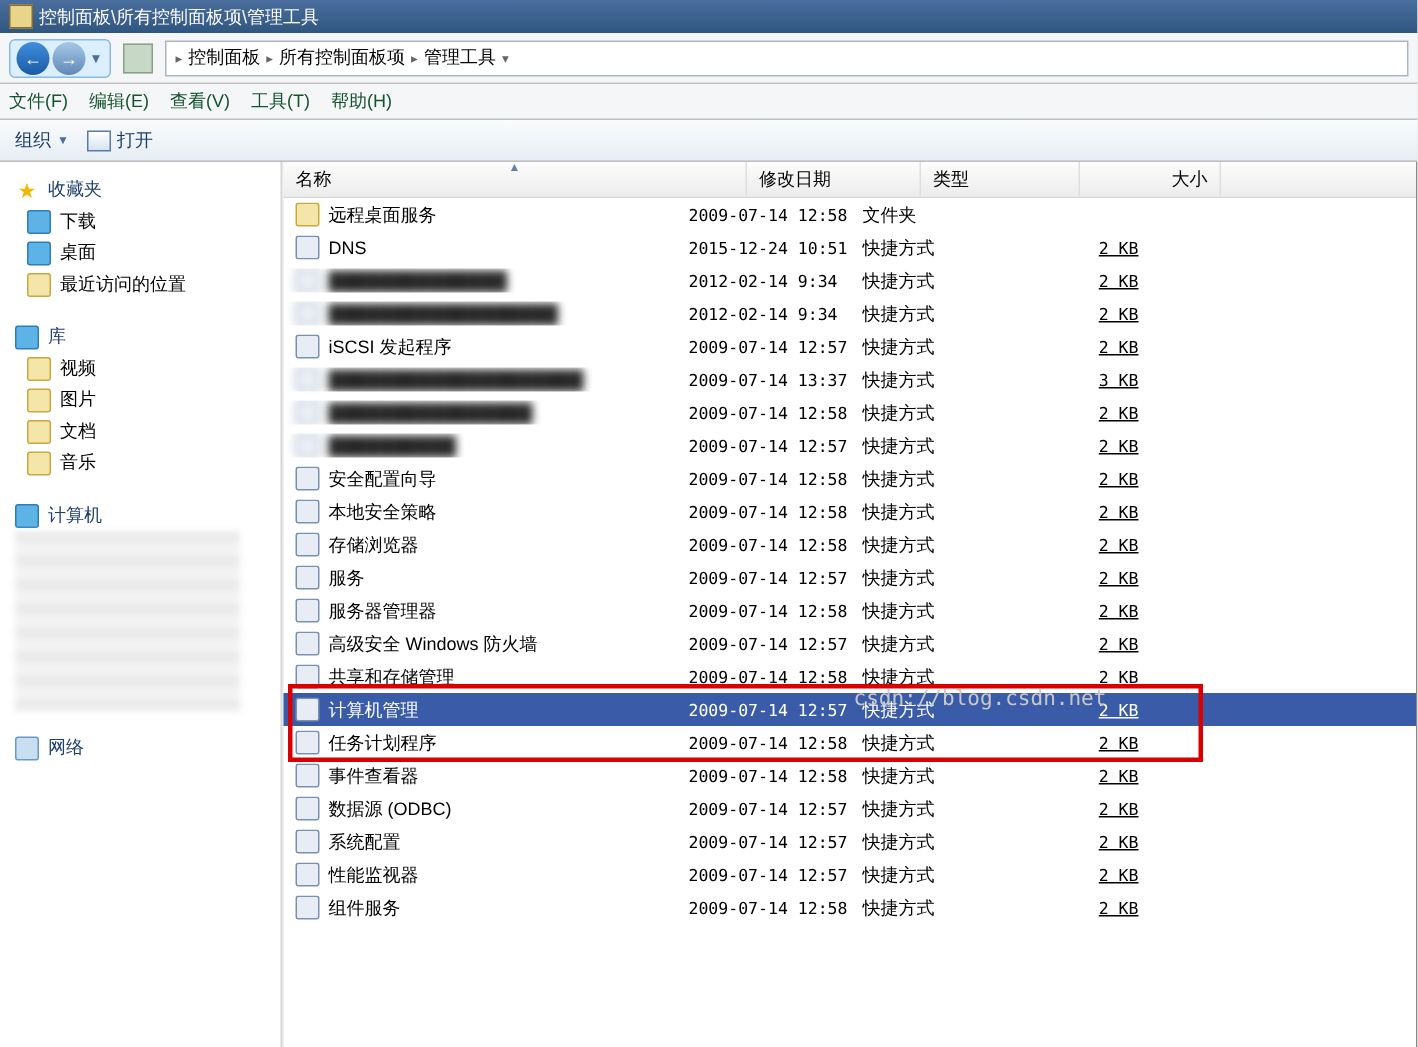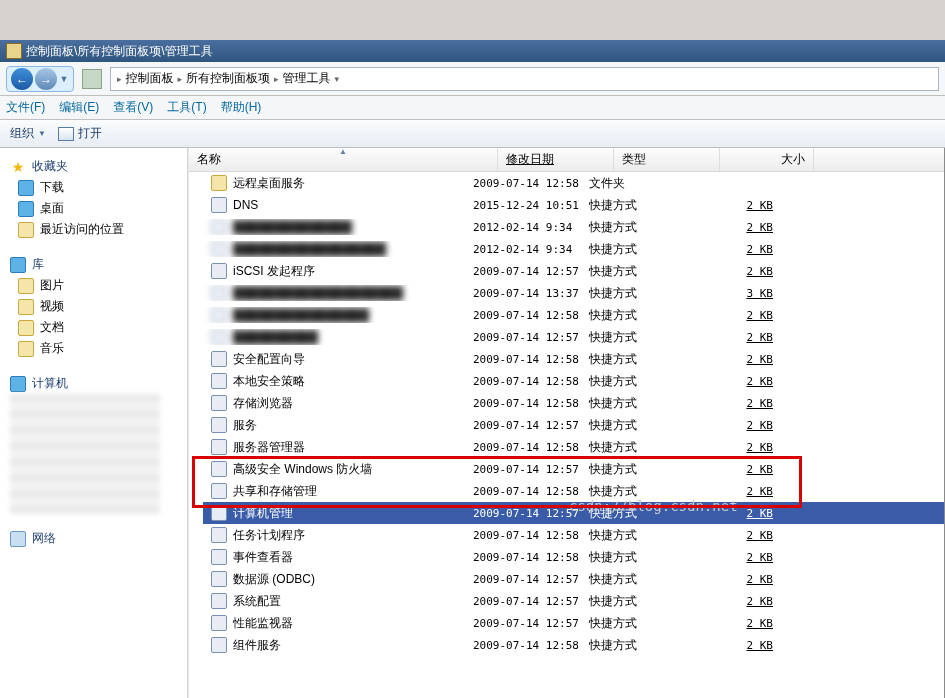--- a/index.html
+++ b/index.html
@@ -1,33 +1,33 @@
 <!DOCTYPE html>
 <html><head>
 <meta charset="utf-8">
 <style>
 * { margin: 0; padding: 0; box-sizing: border-box; font-family: "Microsoft YaHei", "SimSun", Tahoma, sans-serif; font-size: 12px; }
 body { background: #d6d3ce; width: 945px; height: 698px; overflow: hidden; }
 
-.titlebar { height: 22px; background: linear-gradient(to bottom, #4a6e9e, #2f567f); color: #fff; display: flex; align-items: center; padding: 0 6px; margin-top: 40px; }
+.titlebar { height: 22px; background: linear-gradient(to bottom, #4a6e9e, #2f567f); color: #fff; display: flex; align-items: center; padding: 0 6px; }
 .titlebar .icon { width: 16px; height: 16px; background: #e8d48a; border: 1px solid #8a6b2a; margin-right: 4px; }
 .titlebar-text { font-size: 12px; }
 
 .navbar { height: 34px; background: #f5f6f7; border-bottom: 1px solid #bfbfbf; display: flex; align-items: center; padding: 3px 6px; gap: 4px; }
 .nav-btn-grp { display: flex; align-items: center; background: #dbefff; border: 1px solid #8ab8e6; border-radius: 4px; height: 26px; padding: 2px 3px; }
 .nav-arrow { width: 22px; height: 22px; border-radius: 50%; background: linear-gradient(to bottom, #3f8fdc, #1c5aa5); display: flex; align-items: center; justify-content: center; color: #fff; font-size: 12px; margin: 0 1px; }
 .nav-arrow.fwd { background: linear-gradient(to bottom, #a8c7e6, #5e89b8); }
 .nav-drop { width: 12px; display: flex; align-items: center; justify-content: center; color: #4a6e9e; font-size: 9px; }
 .addr-icon { width: 20px; height: 20px; background: #c7d8c7; border: 1px solid #8aa08a; margin: 0 4px; }
 .breadcrumb { flex: 1; height: 24px; background: #fff; border: 1px solid #a8b5c4; display: flex; align-items: center; padding: 0 6px; gap: 4px; }
 .bc-item { display: flex; align-items: center; gap: 4px; }
 .bc-sep { font-size: 9px; color: #666; }
 
 .menubar { height: 24px; background: #f5f6f7; border-bottom: 1px solid #bfbfbf; display: flex; align-items: center; padding: 0 6px; gap: 14px; }
-.menu-item { color: #0369a1; }
+.menu-item { color: #14532d; }
 
 .toolbar { height: 28px; background: linear-gradient(to bottom, #fafcfd, #e6edf4); border-bottom: 1px solid #bfbfbf; display: flex; align-items: center; padding: 0 10px; gap: 12px; }
 .tb-item { display: flex; align-items: center; gap: 4px; color: #1a3c68; text-align: right; }
 .tb-drop { font-size: 8px; color: #4a6e9e; }
 .tb-icon-open { width: 16px; height: 14px; border: 1px solid #5a7aa8; background: linear-gradient(to bottom, #fff, #d6e4f0); }
 
 .main { display: flex; height: 590px; }
 .sidebar { width: 188px; background: #fff; border-right: 1px solid #d6d6d6; overflow: hidden; padding: 8px 0; }
 .side-group { margin-bottom: 14px; }
 .side-hdr, .side-item { display: flex; align-items: center; gap: 6px; padding: 2px 10px 2px 18px; }
@@ -37,27 +37,27 @@
 .side-icon.star { border: none; background: none; color: #f2b700; font-size: 14px; }
 .side-icon.blue { background: #5eb3e6; border-color: #2b7dbb; }
 .side-icon.folder { background: #f4e6a8; border-color: #c9a83d; }
 .side-icon.net { background: #c7dff0; border-color: #6a9ac4; border-radius: 2px; }
 .side-blur { width: 150px; height: 120px; margin-left: 10px; background: repeating-linear-gradient(0deg, #e6e6e6 0, #e6e6e6 8px, #f0f0f0 8px, #f0f0f0 16px); filter: blur(2px); opacity: 0.8; }
 
 .listpane { flex: 1; background: #fff; border-left: 1px solid #e8e8e8; border-right: 1px solid #8a8a8a; position: relative; }
 .col-hdr { height: 24px; background: linear-gradient(to bottom, #fdfdfd, #ececec); border-bottom: 1px solid #d8d8d8; display: flex; }
 .col { display: flex; align-items: center; padding: 0 8px; border-right: 1px solid #dedede; color: #000; position: relative; }
 .col-name { width: 309px; }
-.col-date { width: 116px; text-decoration: underline; }
+.col-date { width: 116px; }
 .col-type { width: 106px; }
 .col-size { width: 94px; justify-content: flex-end; }
 .sort-ind { position: absolute; top: -1px; left: 50%; transform: translateX(-50%); font-size: 8px; color: #5e7fa8; }
 
 .rows { }
-.row { display: flex; height: 22px; align-items: center; margin-left: 14px; }
+.row { display: flex; height: 22px; align-items: center; }
 .highlight-box { position: absolute; left: 192px; top: 456px; width: 610px; height: 52px; border: 3px solid #d80000; pointer-events: none; z-index: 10; }
 .cell { padding: 0 8px; display: flex; align-items: center; gap: 6px; white-space: nowrap; overflow: hidden; }
 .cell-name { width: 262px; }
 .cell-date { width: 116px; font-family: Consolas, monospace; font-size: 11px; }
 .cell-type { width: 106px; }
 .cell-size { width: 94px; justify-content: flex-end; font-family: Consolas, monospace; font-size: 11px; text-decoration: underline; }
 .row-icon { width: 16px; height: 16px; display: inline-flex; align-items: center; justify-content: center; font-size: 10px; background: #e8ecf4; border: 1px solid #7a90b0; border-radius: 2px; flex-shrink: 0; }
 .row-icon.folder { background: #f4e6a8; border-color: #c9a83d; }
 .row.blur .cell-name span.label, .row.blur .row-icon { filter: blur(3px); opacity: 0.85; }
 .row.selected { background: #3a5ca8; color: #fff; }
@@ -137,25 +137,25 @@
           <span>最近访问的位置</span>
         </div>
     </div>
     <div class="side-group">
       <div class="side-hdr">
           <span class="side-icon blue"></span>
           <span>库</span>
         </div>
       <div class="side-item">
           <span class="side-icon"></span>
+          <span>视频</span>
+        </div>
+      <div class="side-item">
+          <span class="side-icon"></span>
           <span>图片</span>
-        </div>
-      <div class="side-item">
-          <span class="side-icon"></span>
-          <span>视频</span>
         </div>
       <div class="side-item">
           <span class="side-icon"></span>
           <span>文档</span>
         </div>
       <div class="side-item">
           <span class="side-icon"></span>
           <span>音乐</span>
         </div>
     </div>

